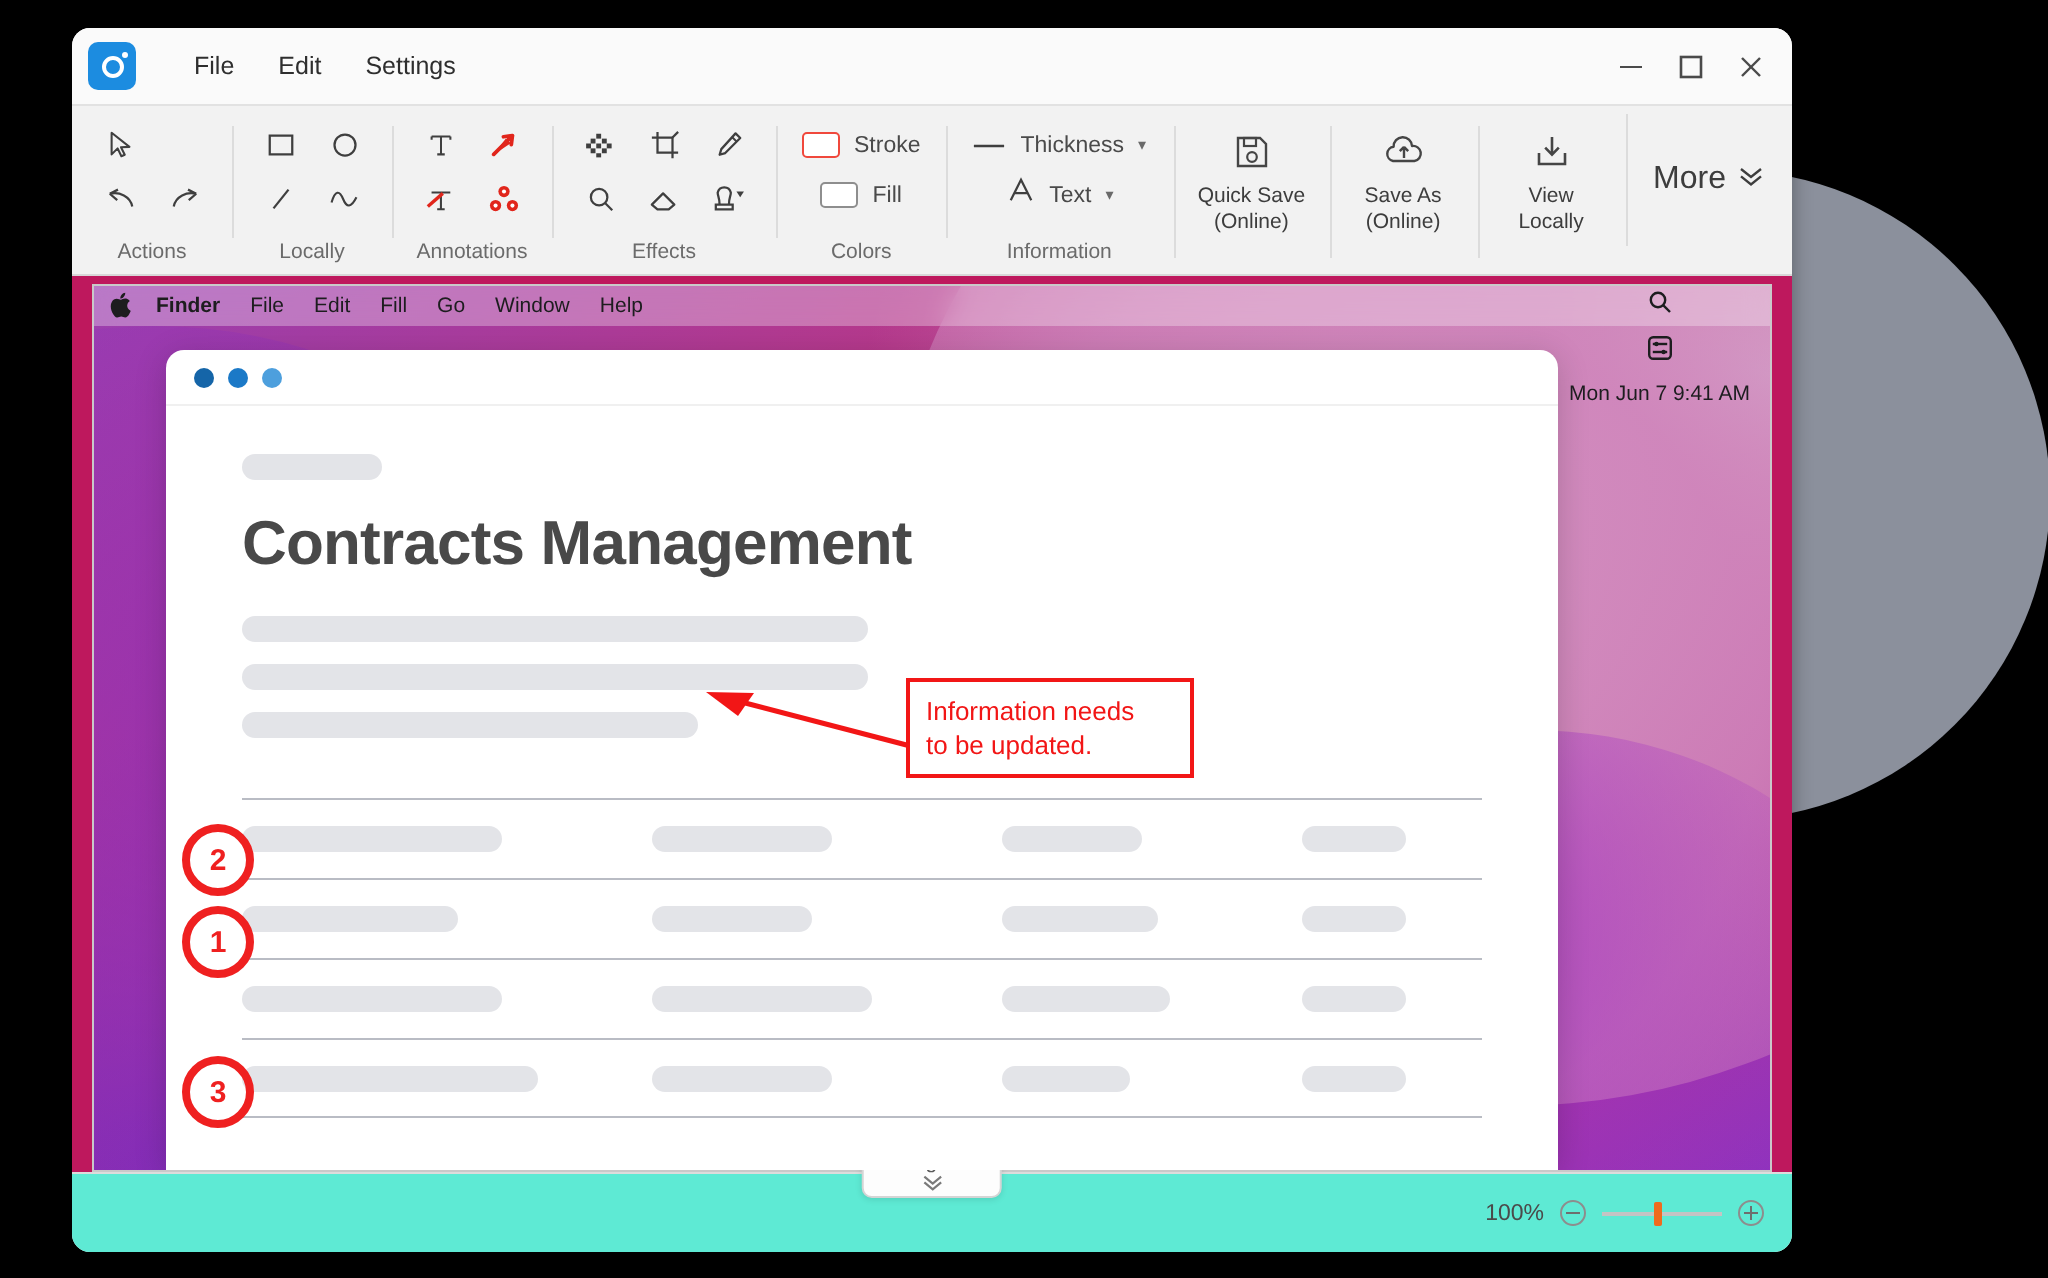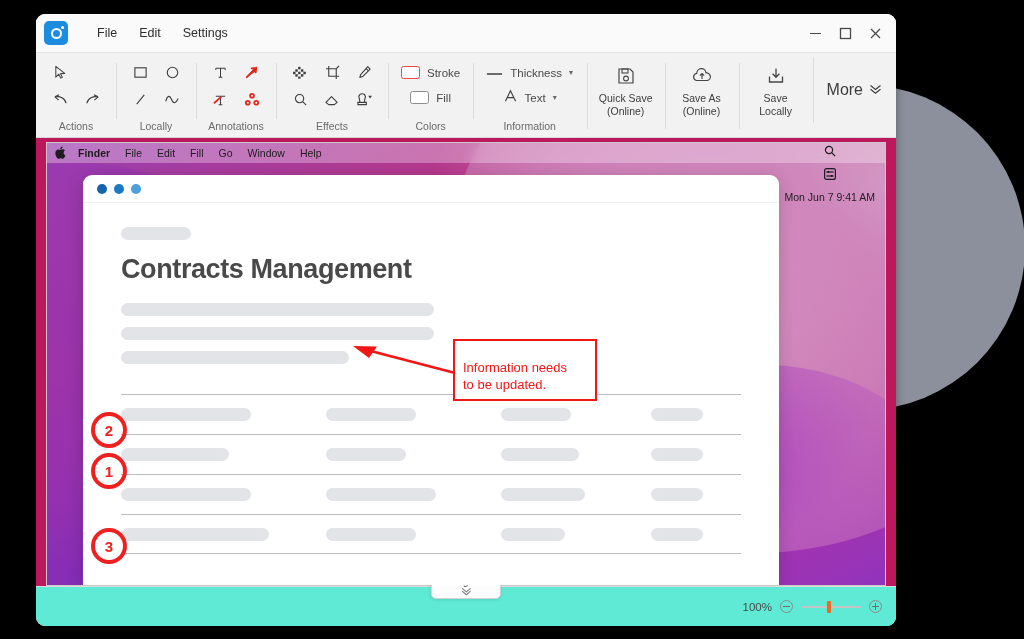--- a/index.html
+++ b/index.html
@@ -206,21 +206,21 @@
   }
   .tl { width: 10px; height: 10px; border-radius: 50%; }
   .tl1 { background: #1565a8; }
   .tl2 { background: #1b79c7; }
   .tl3 { background: #4d9fdd; }
 
   .doc-body { padding: 24px 38px 0 38px; }
   .ph { background: #e3e4e8; border-radius: 7px; height: 12px; }
   .ph-sm { width: 70px; height: 13px; }
   .doc-title {
-    font-size: 27px; font-weight: bold; color: #494949;
+    font-size: 31px; font-weight: bold; color: #494949;
     letter-spacing: -.4px; margin: 14px 0 18px 0;
   }
   .ph-line { height: 13px; margin-bottom: 11px; }
   .w1 { width: 313px; }
   .w2 { width: 313px; }
   .w3 { width: 228px; }
 
   .doc-table { margin-top: 30px; }
   .trow {
     border-top: 1.3px solid #b9bcc4;
@@ -238,21 +238,21 @@
   .callout {
     position: absolute; z-index: 6;
     width: 36px; height: 36px; border-radius: 50%;
     border: 4px solid #ef2020; background: transparent;
     display: flex; align-items: center; justify-content: center;
     color: #ef2020; font-size: 15px; font-weight: bold;
   }
   .note-box {
     position: absolute; z-index: 6;
     border: 2.5px solid #f21616; background: #fff;
-    padding: 18px 8px 6px 8px;
+    padding: 6px 8px 6px 8px;
     color: #f21616; font-size: 13px; line-height: 17px;
     white-space: pre-line;
   }
   .arrow-svg { position: absolute; z-index: 5; overflow: visible; }
 
   
   .statusbar {
     flex: 0 0 40px; background: #5eead4;
     border-top: 1px solid #dcdcdc;
     display: flex; align-items: center; position: relative;
@@ -539,21 +539,21 @@
         </div>
         <div class="txt"><span>Save As</span><br><span>(Online)</span></div>
       </div>
       <div class="bigbtn">
         <div class="ico">
           <svg width="20" height="20" viewBox="0 0 20 20">
               <path d="M10 2.5 L10 11 M6.6 7.8 L10 11.3 L13.4 7.8" fill="none" stroke="#454545" stroke-width="1.3"></path>
               <path d="M3.5 10.5 L3.5 16 L16.5 16 L16.5 10.5" fill="none" stroke="#454545" stroke-width="1.3"></path>
             </svg>
         </div>
-        <div class="txt"><span>Save</span><br><span>Locally</span></div>
+        <div class="txt"><span>View</span><br><span>Locally</span></div>
       </div>
 
       <div class="morebtn">
         <div class="txt">More</div>
         <span>
           <svg width="13" height="11" viewBox="0 0 13 11">
               <path d="M1.5 1.5 L6.5 5.5 L11.5 1.5 M1.5 5.2 L6.5 9.2 L11.5 5.2" fill="none" stroke="#3d3d3d" stroke-width="1.2"></path>
             </svg>
         </span>
       </div>

